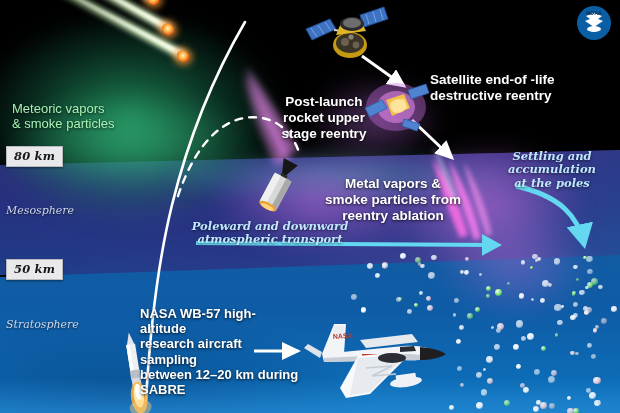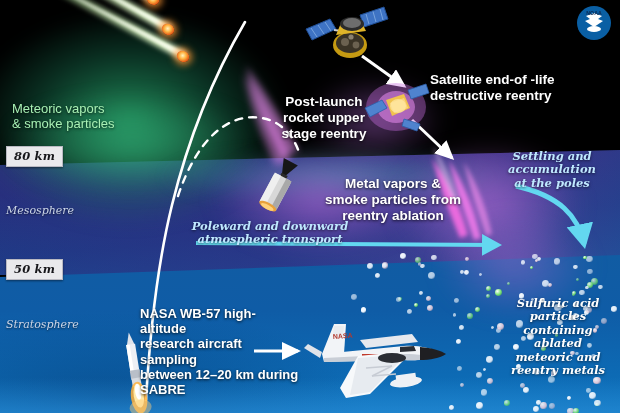--- a/index.html
+++ b/index.html
@@ -494,18 +494,14 @@
 at the poles</div>
 
   <div class="lbl lbl-ital" style="left:170px;top:220px;width:200px;">Poleward and downward
 atmospheric transport</div>
 
   <div class="lbl lbl-white" style="left:140px;top:306px;width:160px;font-size:13px;">NASA WB-57 high-altitude
 research aircraft sampling
 between 12–20 km during
 SABRE</div>
 
-  <div class="lbl lbl-ital-w" style="left:498px;top:297px;width:120px;">Sulfuric acid particles
-containing ablated
-meteoric and
-reentry metals</div>
 
 </div>
 
 </body></html>

